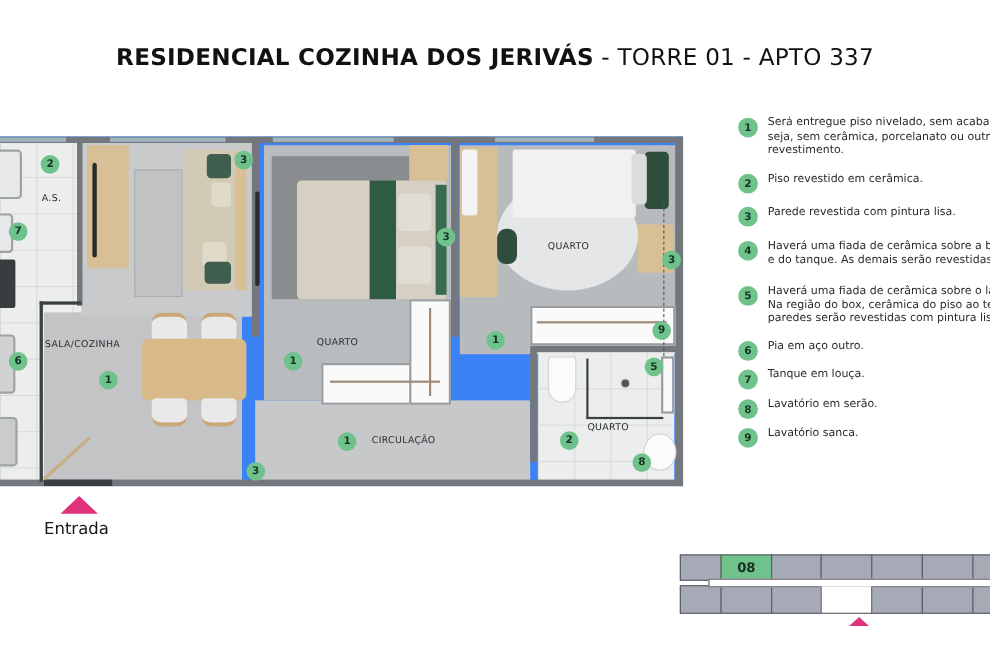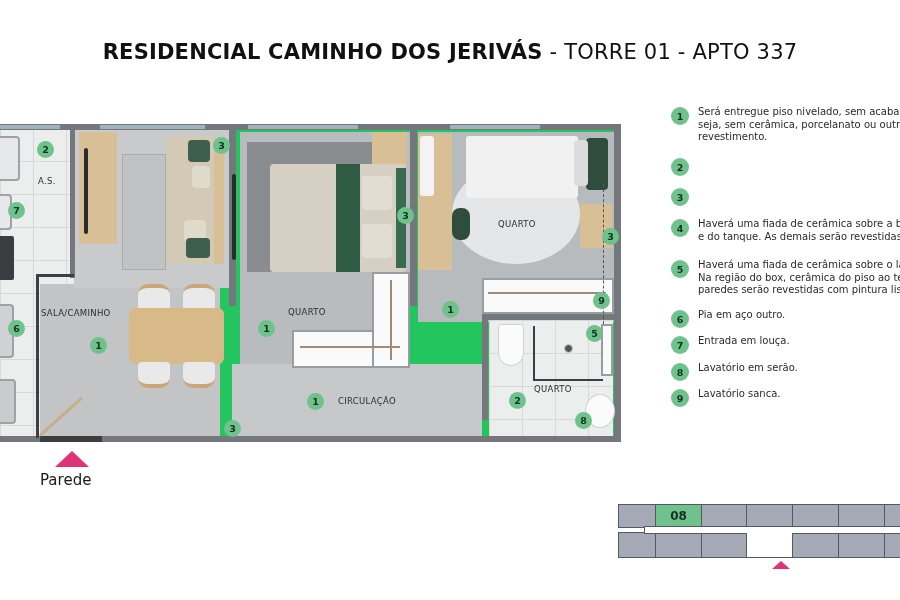--- a/index.html
+++ b/index.html
@@ -9,21 +9,21 @@
     .title {
       position: absolute; top: 40px; left: 0; width: 900px; text-align: center;
       font-size: 21px; letter-spacing: 0.2px; color: #111;
     }
     .title .bold { font-weight: bold; }
     .title .light { font-weight: normal; }
 
     
     .plan {
       position: absolute; left: 0; top: 124px; width: 621px; height: 318px;
-      background: #22c55e; overflow: hidden;
+      background: #3b82f6; overflow: hidden;
     }
     .wall { position: absolute; background: #74787c; }
     .window { position: absolute; background: #9fb3bd; height: 4px; }
     .floor-grey { position: absolute; background: #c4c6c8; }
     .tile {
       position: absolute; background-color: #eceeee;
       background-image:
         linear-gradient(#d6d8d9 1px, transparent 1px),
         linear-gradient(90deg, #d6d8d9 1px, transparent 1px);
       background-size: 33px 33px;
@@ -87,21 +87,21 @@
     .kp-arrow {
       position: absolute; left: 772px; top: 561px; width: 0; height: 0;
       border-left: 9px solid transparent; border-right: 9px solid transparent;
       border-bottom: 8px solid #e0337a;
     }
   </style>
 </head>
 <body>
 
 <div class="title">
-  <span class="bold">RESIDENCIAL CAMINHO DOS JERIVÁS</span><span class="light"> - TORRE 01 - APTO 337</span>
+  <span class="bold">RESIDENCIAL COZINHA DOS JERIVÁS</span><span class="light"> - TORRE 01 - APTO 337</span>
 </div>
 
 <div class="plan">
 
   <div class="tile" style="left:0;top:4px;width:110px;height:310px;"></div>
   <div class="floor-grey" style="left:40px;top:160px;width:180px;height:154px;background:#c2c4c6;"></div>
   <div class="floor-grey" style="left:74px;top:4px;width:158px;height:160px;background:#c8cacc;"></div>
   <div class="floor-grey" style="left:232px;top:240px;width:250px;height:74px;background:#c6c8ca;"></div>
   <div class="floor-grey" style="left:240px;top:8px;width:170px;height:232px;background:#b9bcbf;"></div>
   <div class="floor-grey" style="left:418px;top:8px;width:196px;height:190px;background:#b8bbbe;"></div>
@@ -173,21 +173,21 @@
   <div class="sanca" style="left:603px;top:60px;height:140px;"></div>
 
   <div class="toilet" style="left:498px;top:200px;width:26px;height:42px;"></div>
   <div class="shower-line" style="left:533px;top:202px;width:2px;height:54px;"></div>
   <div class="shower-line" style="left:533px;top:255px;width:70px;height:2px;"></div>
   <div class="sink-round" style="left:564px;top:220px;width:9px;height:9px;background:#555;"></div>
   <div class="closet" style="left:601px;top:200px;width:12px;height:52px;"></div>
   <div class="sink-round" style="left:585px;top:270px;width:30px;height:34px;"></div>
 
   <div class="room-label" style="left:38px;top:52px;">A.S.</div>
-  <div class="room-label" style="left:41px;top:184px;">SALA/CAMINHO</div>
+  <div class="room-label" style="left:41px;top:184px;">SALA/COZINHA</div>
   <div class="room-label" style="left:288px;top:183px;">QUARTO</div>
   <div class="room-label" style="left:498px;top:95px;">QUARTO</div>
   <div class="room-label" style="left:338px;top:272px;">CIRCULAÇÃO</div>
   <div class="room-label" style="left:534px;top:260px;">QUARTO</div>
 </div>
 
 <div class="badge" style="left:37px;top:141px;">2</div>
 <div class="badge" style="left:8px;top:202px;">7</div>
 <div class="badge" style="left:8px;top:320px;">6</div>
 <div class="badge" style="left:90px;top:337px;">1</div>
@@ -197,53 +197,55 @@
 <div class="badge" style="left:397px;top:207px;">3</div>
 <div class="badge" style="left:307px;top:393px;">1</div>
 <div class="badge" style="left:442px;top:301px;">1</div>
 <div class="badge" style="left:602px;top:228px;">3</div>
 <div class="badge" style="left:593px;top:292px;">9</div>
 <div class="badge" style="left:586px;top:325px;">5</div>
 <div class="badge" style="left:509px;top:392px;">2</div>
 <div class="badge" style="left:575px;top:412px;">8</div>
 
 <div class="entry-arrow"></div>
-<div class="entry-label">Parede</div>
+<div class="entry-label">Entrada</div>
 
 <div class="legend" style="height:310px;">
   <div class="legend-item" style="top:0px;">
     <div class="legend-badge">1</div>
     <div class="legend-text">Será entregue piso nivelado, sem acabam
 seja, sem cerâmica, porcelanato ou outro
 revestimento.</div>
   </div>
   <div class="legend-item" style="top:51px;">
     <div class="legend-badge">2</div>
+    <div class="legend-text">Piso revestido em cerâmica.</div>
   </div>
   <div class="legend-item" style="top:81px;">
     <div class="legend-badge">3</div>
+    <div class="legend-text">Parede revestida com pintura lisa.</div>
   </div>
   <div class="legend-item" style="top:112px;">
     <div class="legend-badge">4</div>
     <div class="legend-text">Haverá uma fiada de cerâmica sobre a bo
 e do tanque. As demais serão revestidas c</div>
   </div>
   <div class="legend-item" style="top:153px;">
     <div class="legend-badge">5</div>
     <div class="legend-text">Haverá uma fiada de cerâmica sobre o la
 Na região do box, cerâmica do piso ao te
 paredes serão revestidas com pintura lisa</div>
   </div>
   <div class="legend-item" style="top:203px;">
     <div class="legend-badge">6</div>
     <div class="legend-text">Pia em aço outro.</div>
   </div>
   <div class="legend-item" style="top:229px;">
     <div class="legend-badge">7</div>
-    <div class="legend-text">Entrada em louça.</div>
+    <div class="legend-text">Tanque em louça.</div>
   </div>
   <div class="legend-item" style="top:256px;">
     <div class="legend-badge">8</div>
     <div class="legend-text">Lavatório em serão.</div>
   </div>
   <div class="legend-item" style="top:282px;">
     <div class="legend-badge">9</div>
     <div class="legend-text">Lavatório sanca.</div>
   </div>
 </div>

